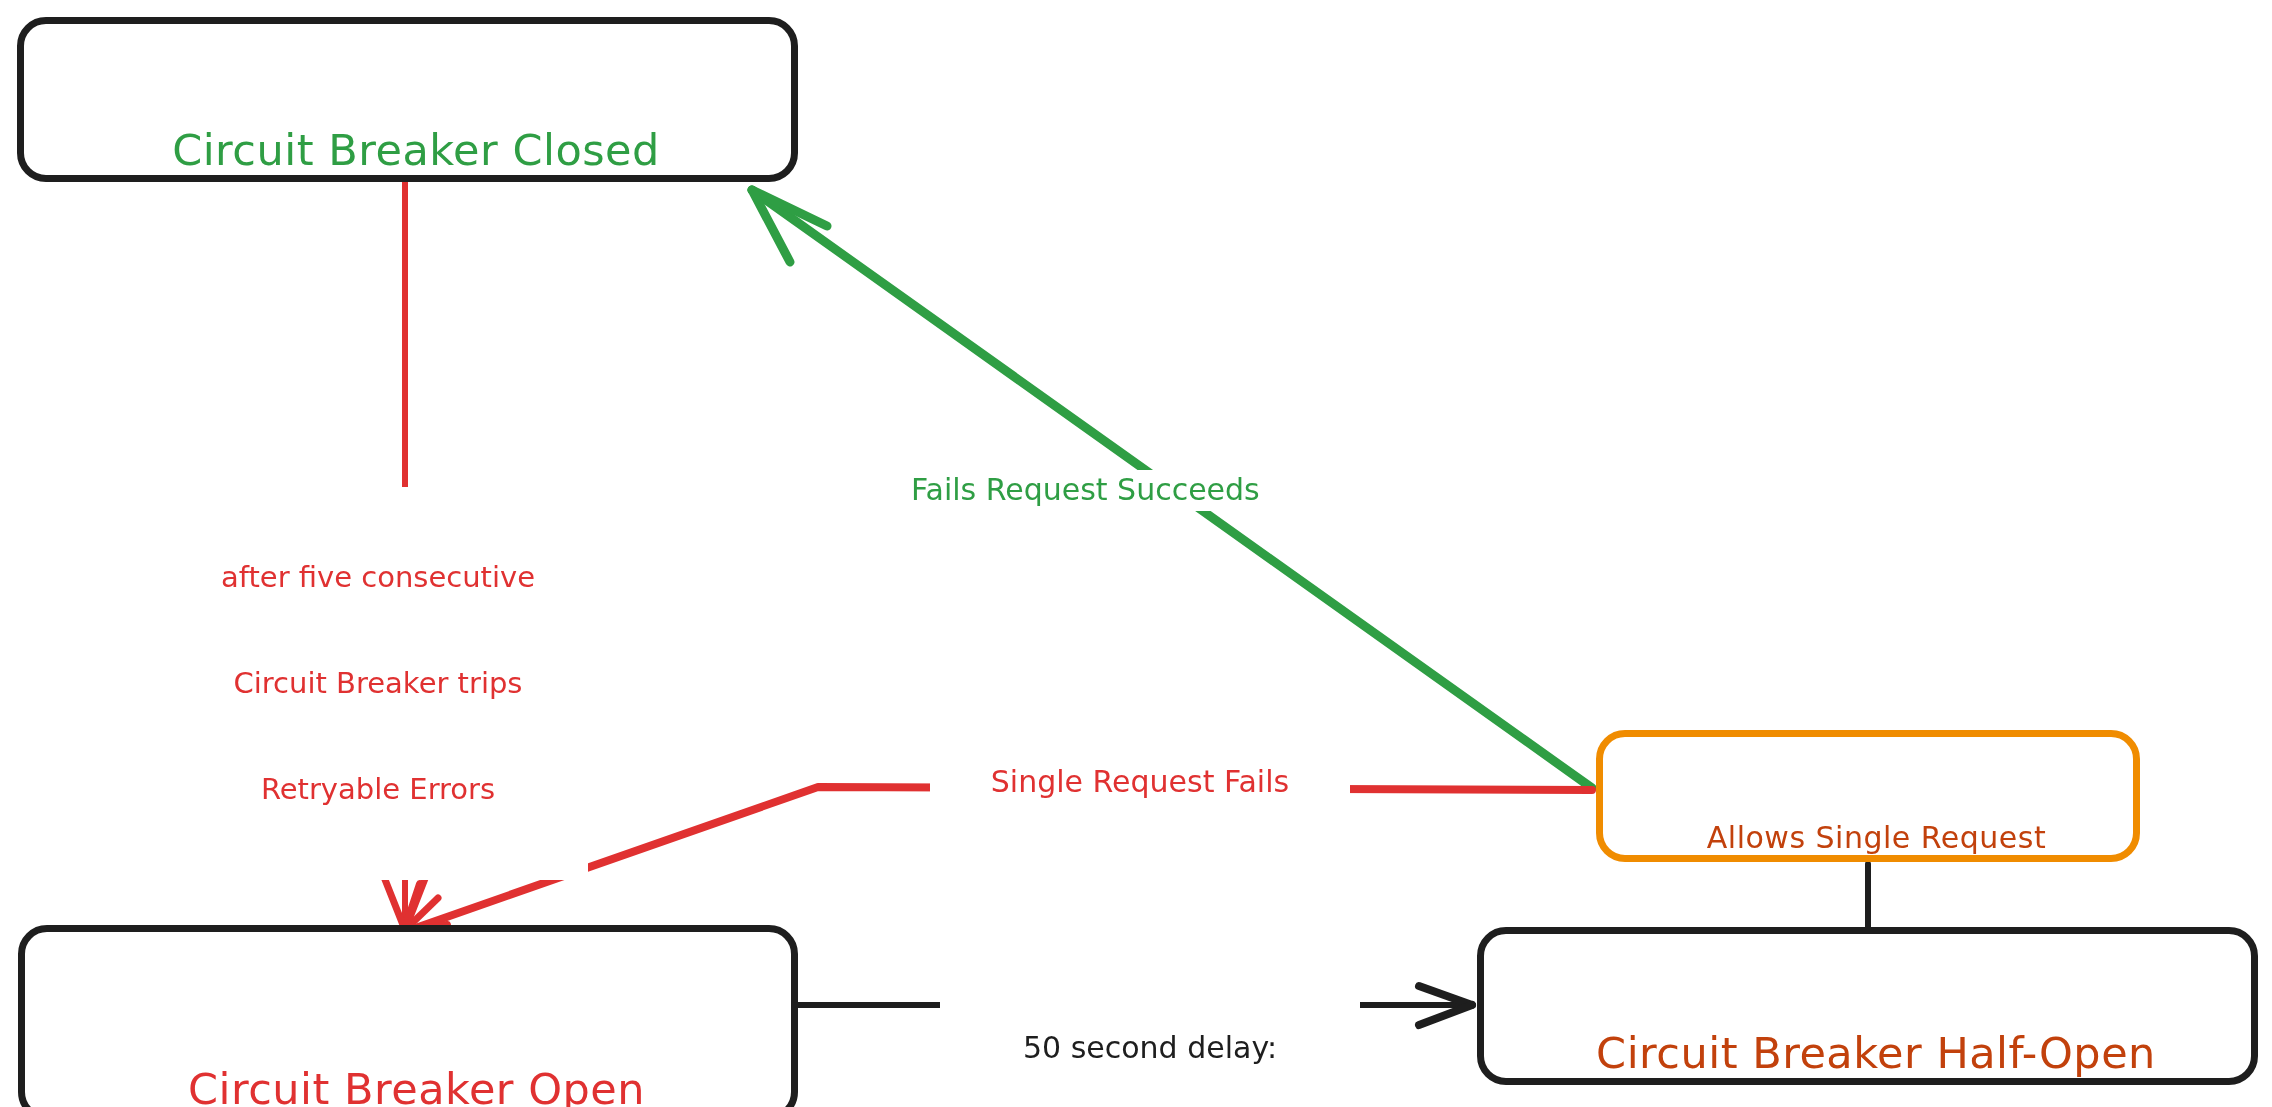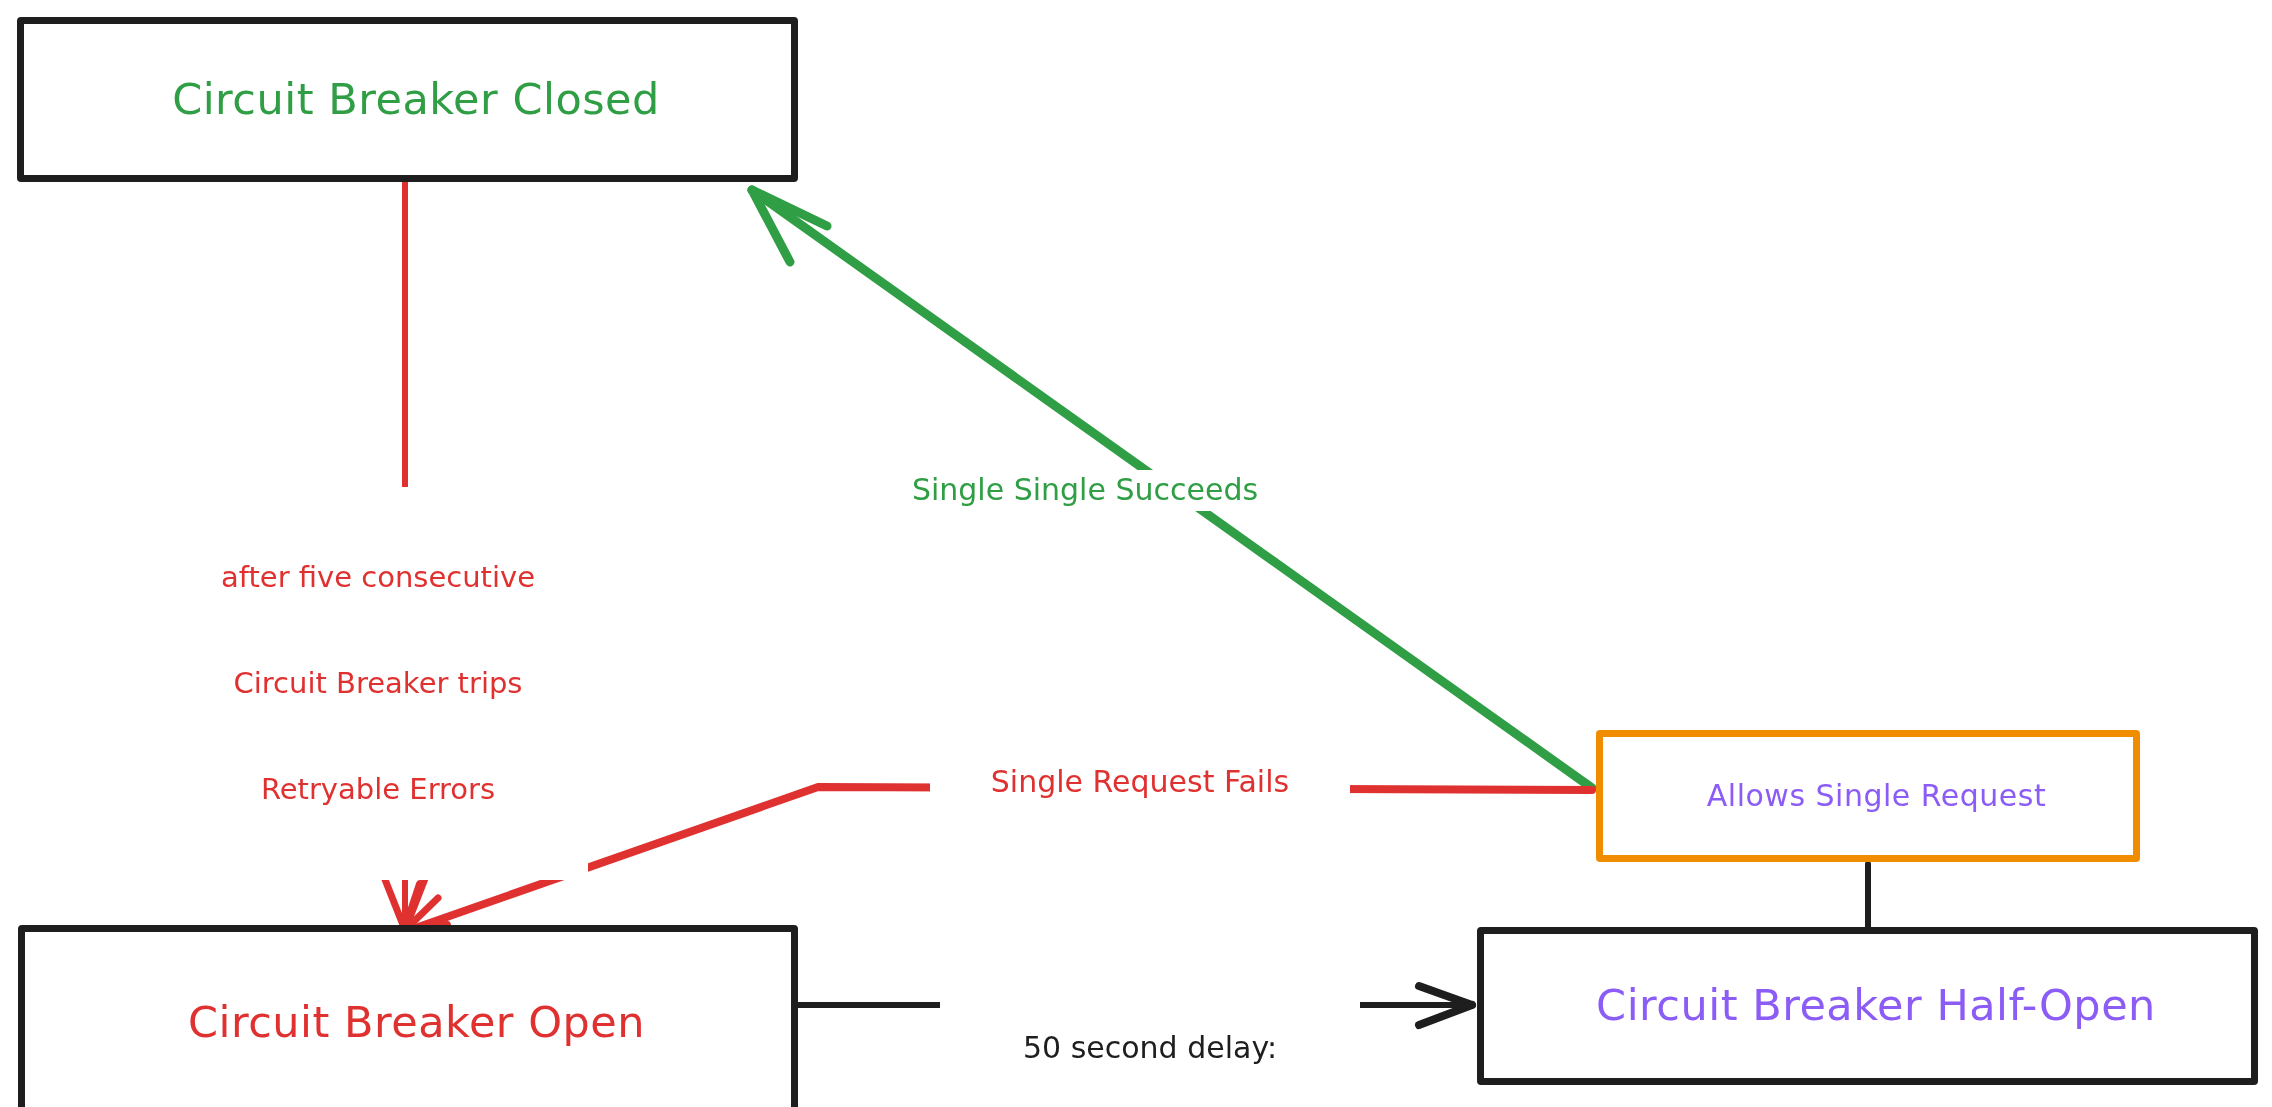--- a/index.html
+++ b/index.html
@@ -22,23 +22,23 @@
     left: 0;
     top: 0;
     width: 2272px;
     height: 1107px;
   }
   .node {
     position: absolute;
     box-sizing: border-box;
     background: #ffffff;
     border-style: solid;
-    border-radius: 4px;
+    border-radius: 29px;
     display: flex;
-    align-items: center;
+    align-items: flex-end;
     justify-content: center;
     text-align: center;
     padding-left: 17px;
   }
   .node-black {
     border-width: 7px;
     border-color: #1e1e1e;
   }
   .node-orange {
     border-width: 7px;
@@ -46,21 +46,21 @@
   }
   .node-label {
     font-family: "DejaVu Sans", sans-serif;
     font-weight: 400;
     letter-spacing: 0.5px;
     line-height: 1.15;
     white-space: nowrap;
   }
   .lbl-green  { color: #2f9e44; }
   .lbl-red    { color: #e03131; }
-  .lbl-orange { color: #8b5cf6; }
+  .lbl-orange { color: #c2410c; }
   .lbl-black  { color: #1e1e1e; }
 
   .edge-label {
     position: absolute;
     font-family: "DejaVu Sans", sans-serif;
     line-height: 1.22;
     text-align: center;
     white-space: pre;
     background: #ffffff;
     padding: 2px 6px;
@@ -135,21 +135,21 @@
   <div class="node node-black" id="node-half">
     <span class="node-label lbl-orange">Circuit Breaker Half-Open</span>
   </div>
 
   <div class="edge-label lbl-red" id="label-trips">
     <div>after five consecutive</div>
     <div>Circuit Breaker trips</div>
     <div>Retryable Errors</div>
   </div>
 
-  <div class="edge-label lbl-green" id="label-succeed">Single Single Succeeds</div>
+  <div class="edge-label lbl-green" id="label-succeed">Fails Request Succeeds</div>
 
   <div class="edge-label lbl-red" id="label-fails">Single Request Fails</div>
 
   <div class="edge-label lbl-black" id="label-delay">
     <div>50 second delay:</div>
     
   </div>
 
 </div>
 

